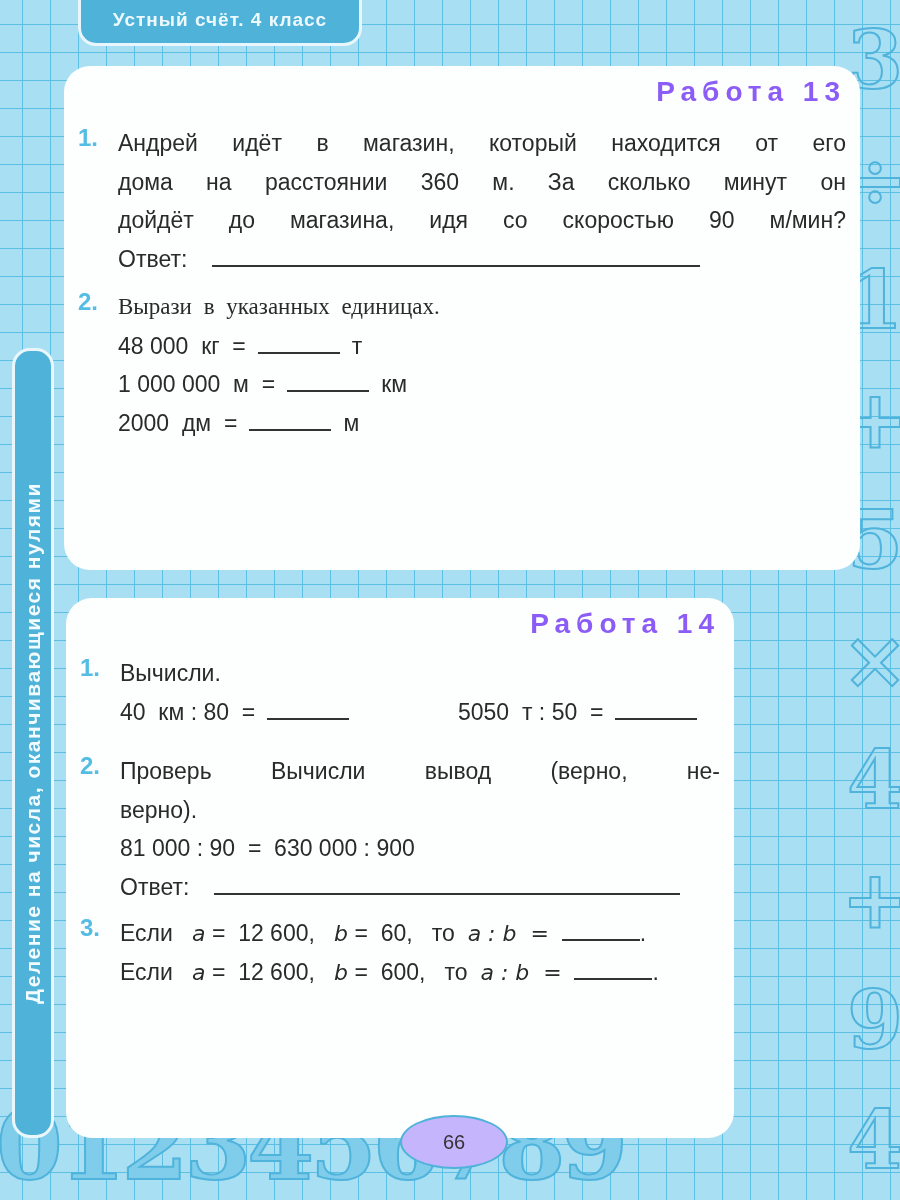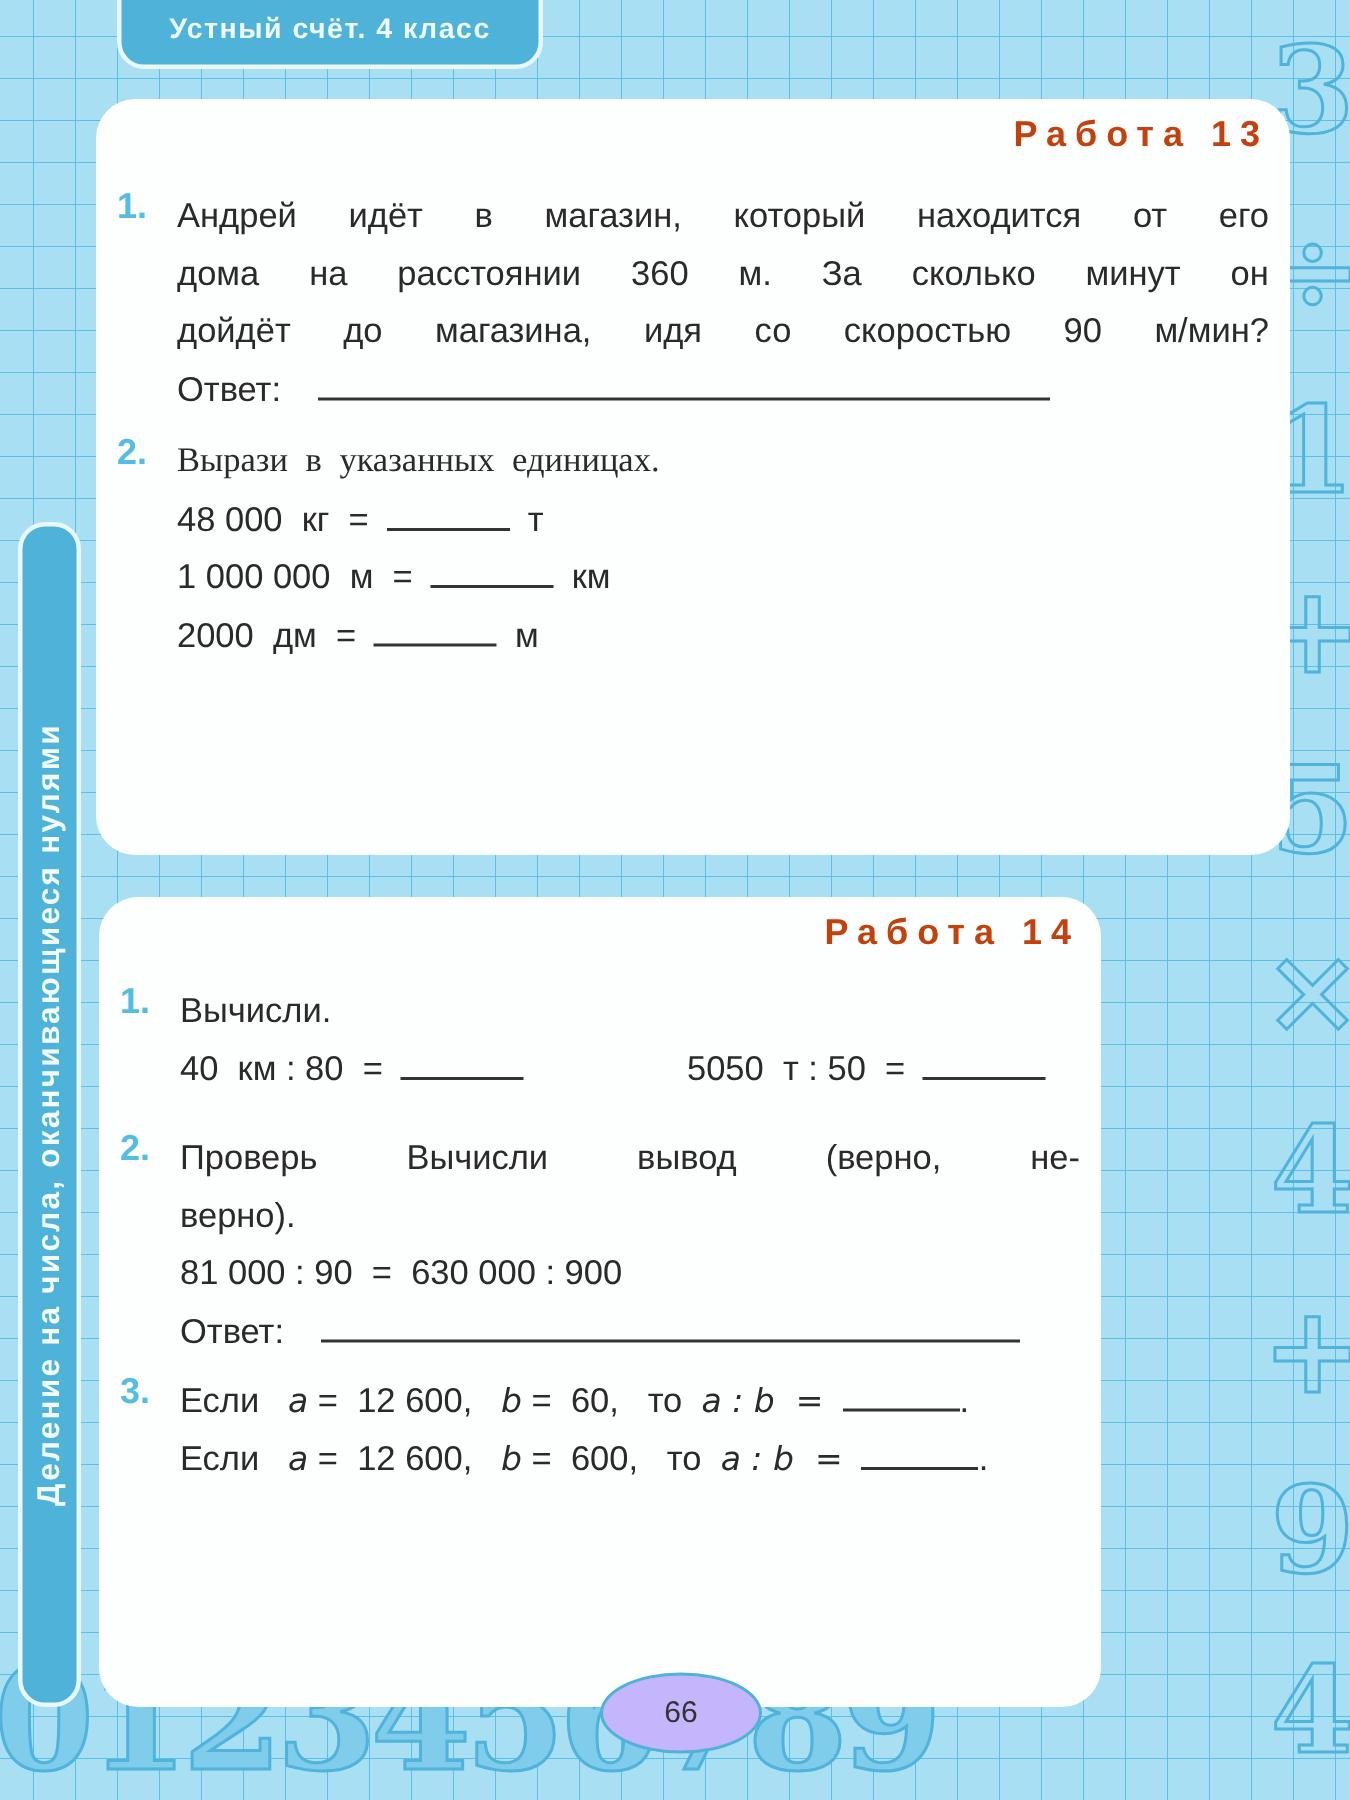--- a/index.html
+++ b/index.html
@@ -43,21 +43,21 @@
     transform:translate(-50%,-50%) rotate(-90deg);
     white-space:nowrap;color:#f2fbfe;font-weight:bold;font-size:21px;letter-spacing:1.5px;
   }
   .card{
     position:absolute;background:#fdfefe;border-radius:26px;box-sizing:border-box;
   }
   .card1{left:64px;top:66px;width:796px;height:504px;}
   .card2{left:66px;top:598px;width:668px;height:540px;border-radius:26px 26px 26px 26px;}
   .work-title{
     position:absolute;right:14px;top:10px;
-    color:#c2410c;font-weight:bold;font-size:24px;letter-spacing:6px;
+    color:#8b5cf6;font-weight:bold;font-size:28px;letter-spacing:6px;
   }
   .task{position:absolute;left:14px;right:14px;font-size:23px;}
   .num{
     position:absolute;left:0;top:0;color:#55bde3;font-weight:bold;font-size:24px;
   }
   .body{margin-left:40px;}
   .line{height:38.5px;line-height:38.5px;white-space:nowrap;}
   .just{display:flex;justify-content:space-between;align-items:center;}
   .blank{display:inline-block;border-bottom:2px solid #333;vertical-align:baseline;height:1px;}
   .gap{display:inline-block;width:12px;}

